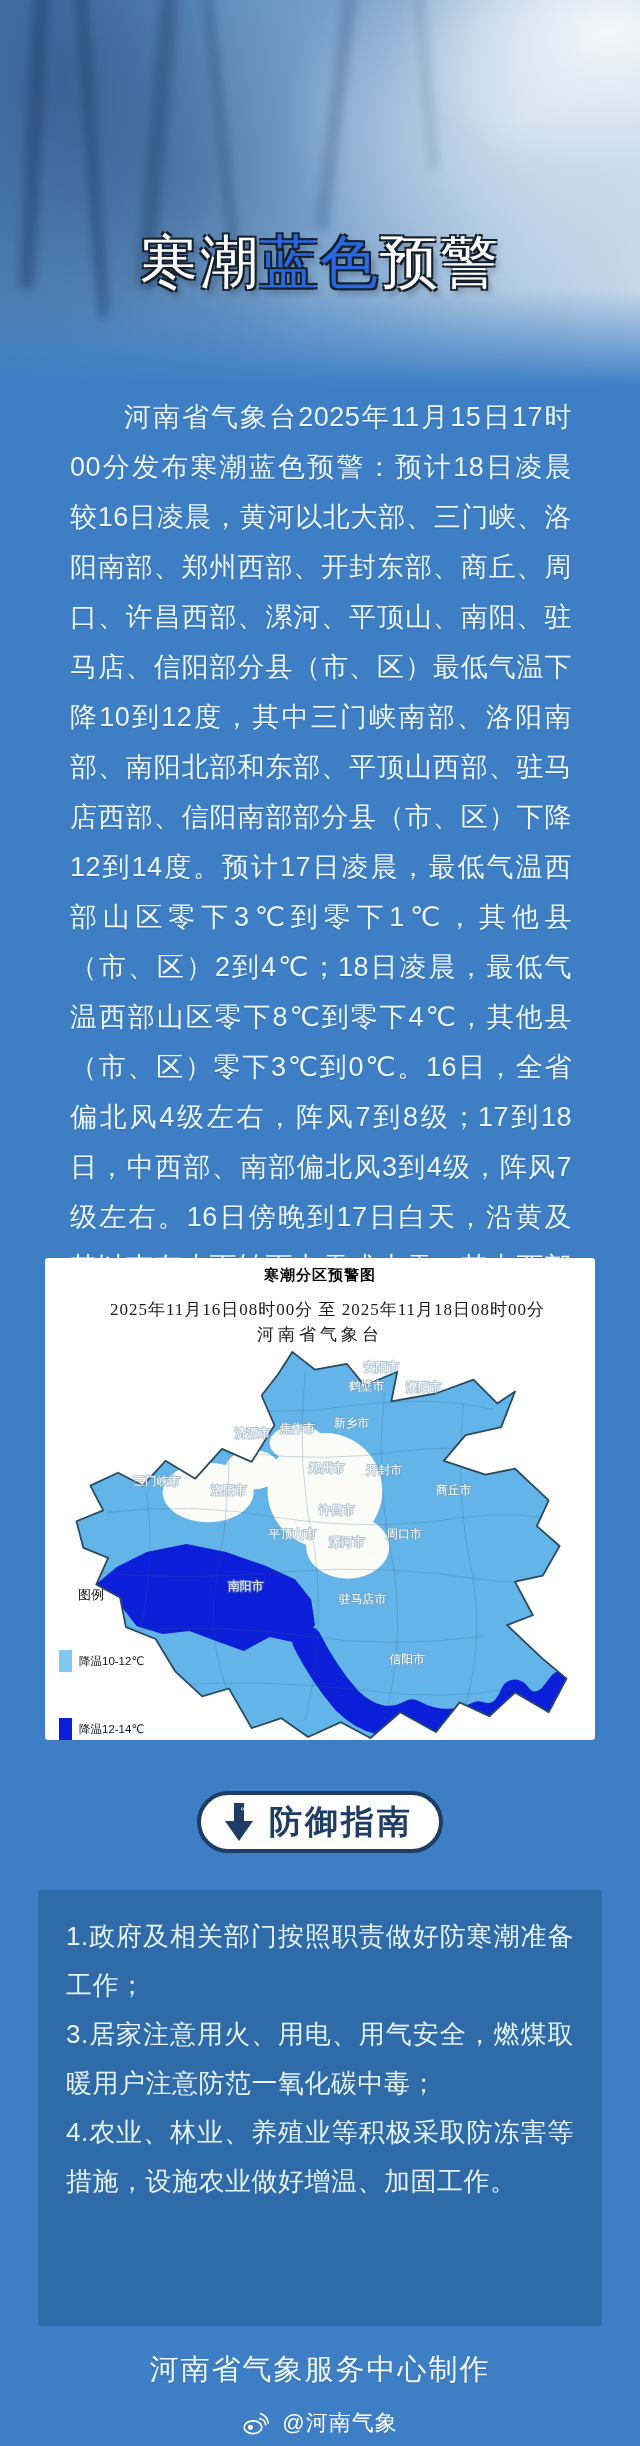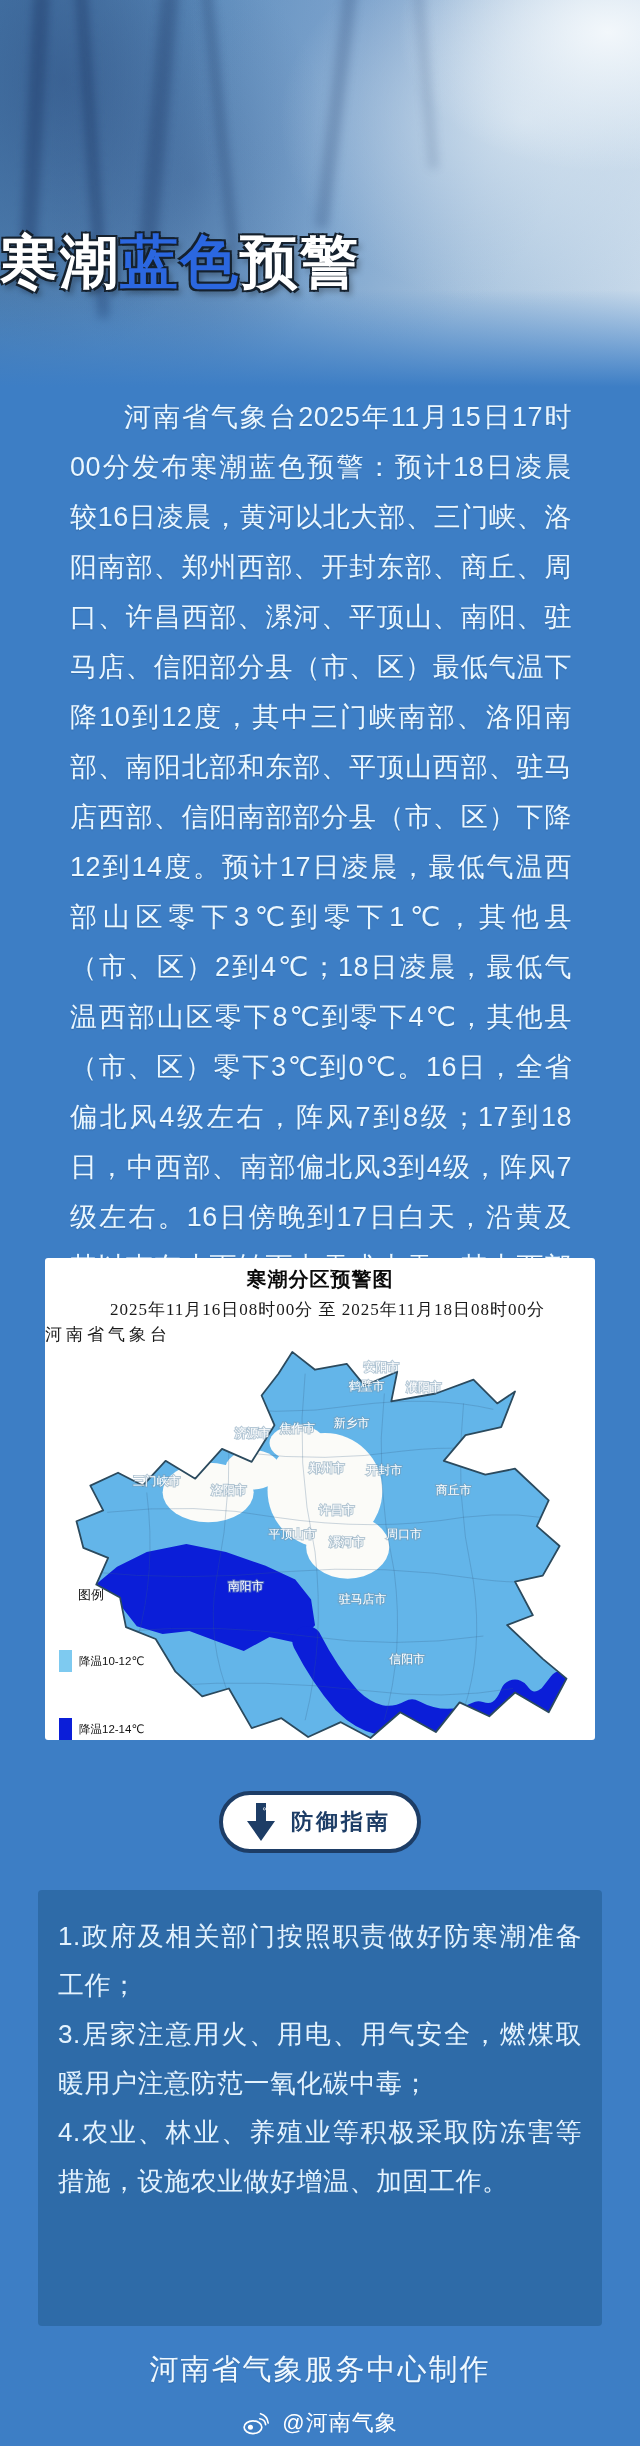--- a/index.html
+++ b/index.html
@@ -32,69 +32,69 @@
   .t4{ left:215px; top:-20px; width:10px; height:280px; transform:rotate(-6deg); opacity:.7;}
   .t5{ left:330px; top:-30px; width:14px; height:260px; transform:rotate(7deg);  opacity:.55;}
   .t6{ left:420px; top:-30px; width:10px; height:200px; transform:rotate(-5deg); opacity:.35;}
 
   .publisher {
     position:absolute; top:158px; left:0; width:100%; text-align:center;
     font-size:34px; font-weight:700; color:#ffffff; letter-spacing:3px;
     text-shadow:0 2px 3px rgba(10,25,45,.55), 0 0 10px rgba(10,25,45,.25);
   }
   .main-title {
-    position:absolute; top:224px; left:0; width:100%; 
-    font-size:58px; font-weight:700; color:#ffffff; letter-spacing:2px;
+    position:absolute; top:224px; left:0; width:100%; text-align:center;
+    font-size:58px; font-weight:400; color:#ffffff; letter-spacing:2px;
     text-shadow:2px 2px 0 #15212e, -2px 2px 0 #15212e, 2px -2px 0 #15212e,
                 -2px -2px 0 #15212e, 4px 5px 6px rgba(0,0,0,.35);
   }
   .main-title .hl { color:#2b67e0; }
 
   
   .bulletin {
     position:absolute; top:392px; left:70px; width:502px;
     font-size:27px; line-height:50px; letter-spacing:.5px;
     color:#eaf7ff; text-align:justify; text-indent:2em;
     text-shadow:0 1px 1px rgba(20,50,90,.25);
   }
 
   
   .map-card {
     position:absolute; top:1258px; left:45px; width:550px; height:482px;
     background:#ffffff; border-radius:3px; overflow:hidden;
   }
   .map-title { position:absolute; top:8px; left:0; width:100%; text-align:center;
-    font-size:20px; font-weight:800; color:#0a0a0a; letter-spacing:1px; }
+    font-size:15px; font-weight:800; color:#0a0a0a; letter-spacing:1px; }
   .map-period { position:absolute; top:40px; left:0; width:100%; text-align:center;
     font-family:"Liberation Serif","DejaVu Serif",serif;
     font-size:17px; color:#1a1a1a; letter-spacing:1px;padding-left:15px; }
-  .map-agency { position:absolute; top:65px; left:0; width:100%; 
+  .map-agency { position:absolute; top:65px; left:0; width:100%; text-align:center;
     font-family:"Liberation Serif","DejaVu Serif",serif;
     font-size:17px; color:#1a1a1a; letter-spacing:4px; }
   .map-svg { position:absolute; top:86px; left:0; }
 
   .legend { position:absolute; left:14px; top:328px; }
   .legend-title { font-size:13px; color:#111; margin-bottom:5px;margin-left:19px; }
   .legend-row { display:flex; align-items:center; height:22px;margin-top:46px; }
   .legend-swatch { width:13px; height:22px; flex:0 0 13px; }
   .legend-label { font-size:11.5px; color:#111; margin-left:7px; white-space:nowrap; }
 
   
   .guide-btn {
     position:absolute; top:1791px; left:50%; transform:translateX(-50%);
     height:62px; padding:0 26px 0 20px;
     background:#ffffff; border:4px solid #1d3d66; border-radius:34px;
     display:flex; align-items:center; gap:12px; cursor:pointer;
   }
-  .guide-btn-label { font-size:22px; font-weight:700; color:#1d3d66; letter-spacing:3px; }
+  .guide-btn-label { font-size:33px; font-weight:700; color:#1d3d66; letter-spacing:3px; }
 
   
   .guide-panel {
     position:absolute; top:1890px; left:38px; width:564px; height:436px;
-    background:#2e6ba8; border-radius:4px; padding:22px 20px;
+    background:#2e6ba8; border-radius:4px; padding:22px 28px;
   }
   .guide-panel p {
     font-size:26px; line-height:49px; letter-spacing:.5px;
     color:#e4f3fe; text-align:justify;
   }
 
   
   .producer {
     position:absolute; top:2350px; left:0; width:100%; text-align:center;
     font-size:29px; color:#f0f9ff; letter-spacing:2px;

